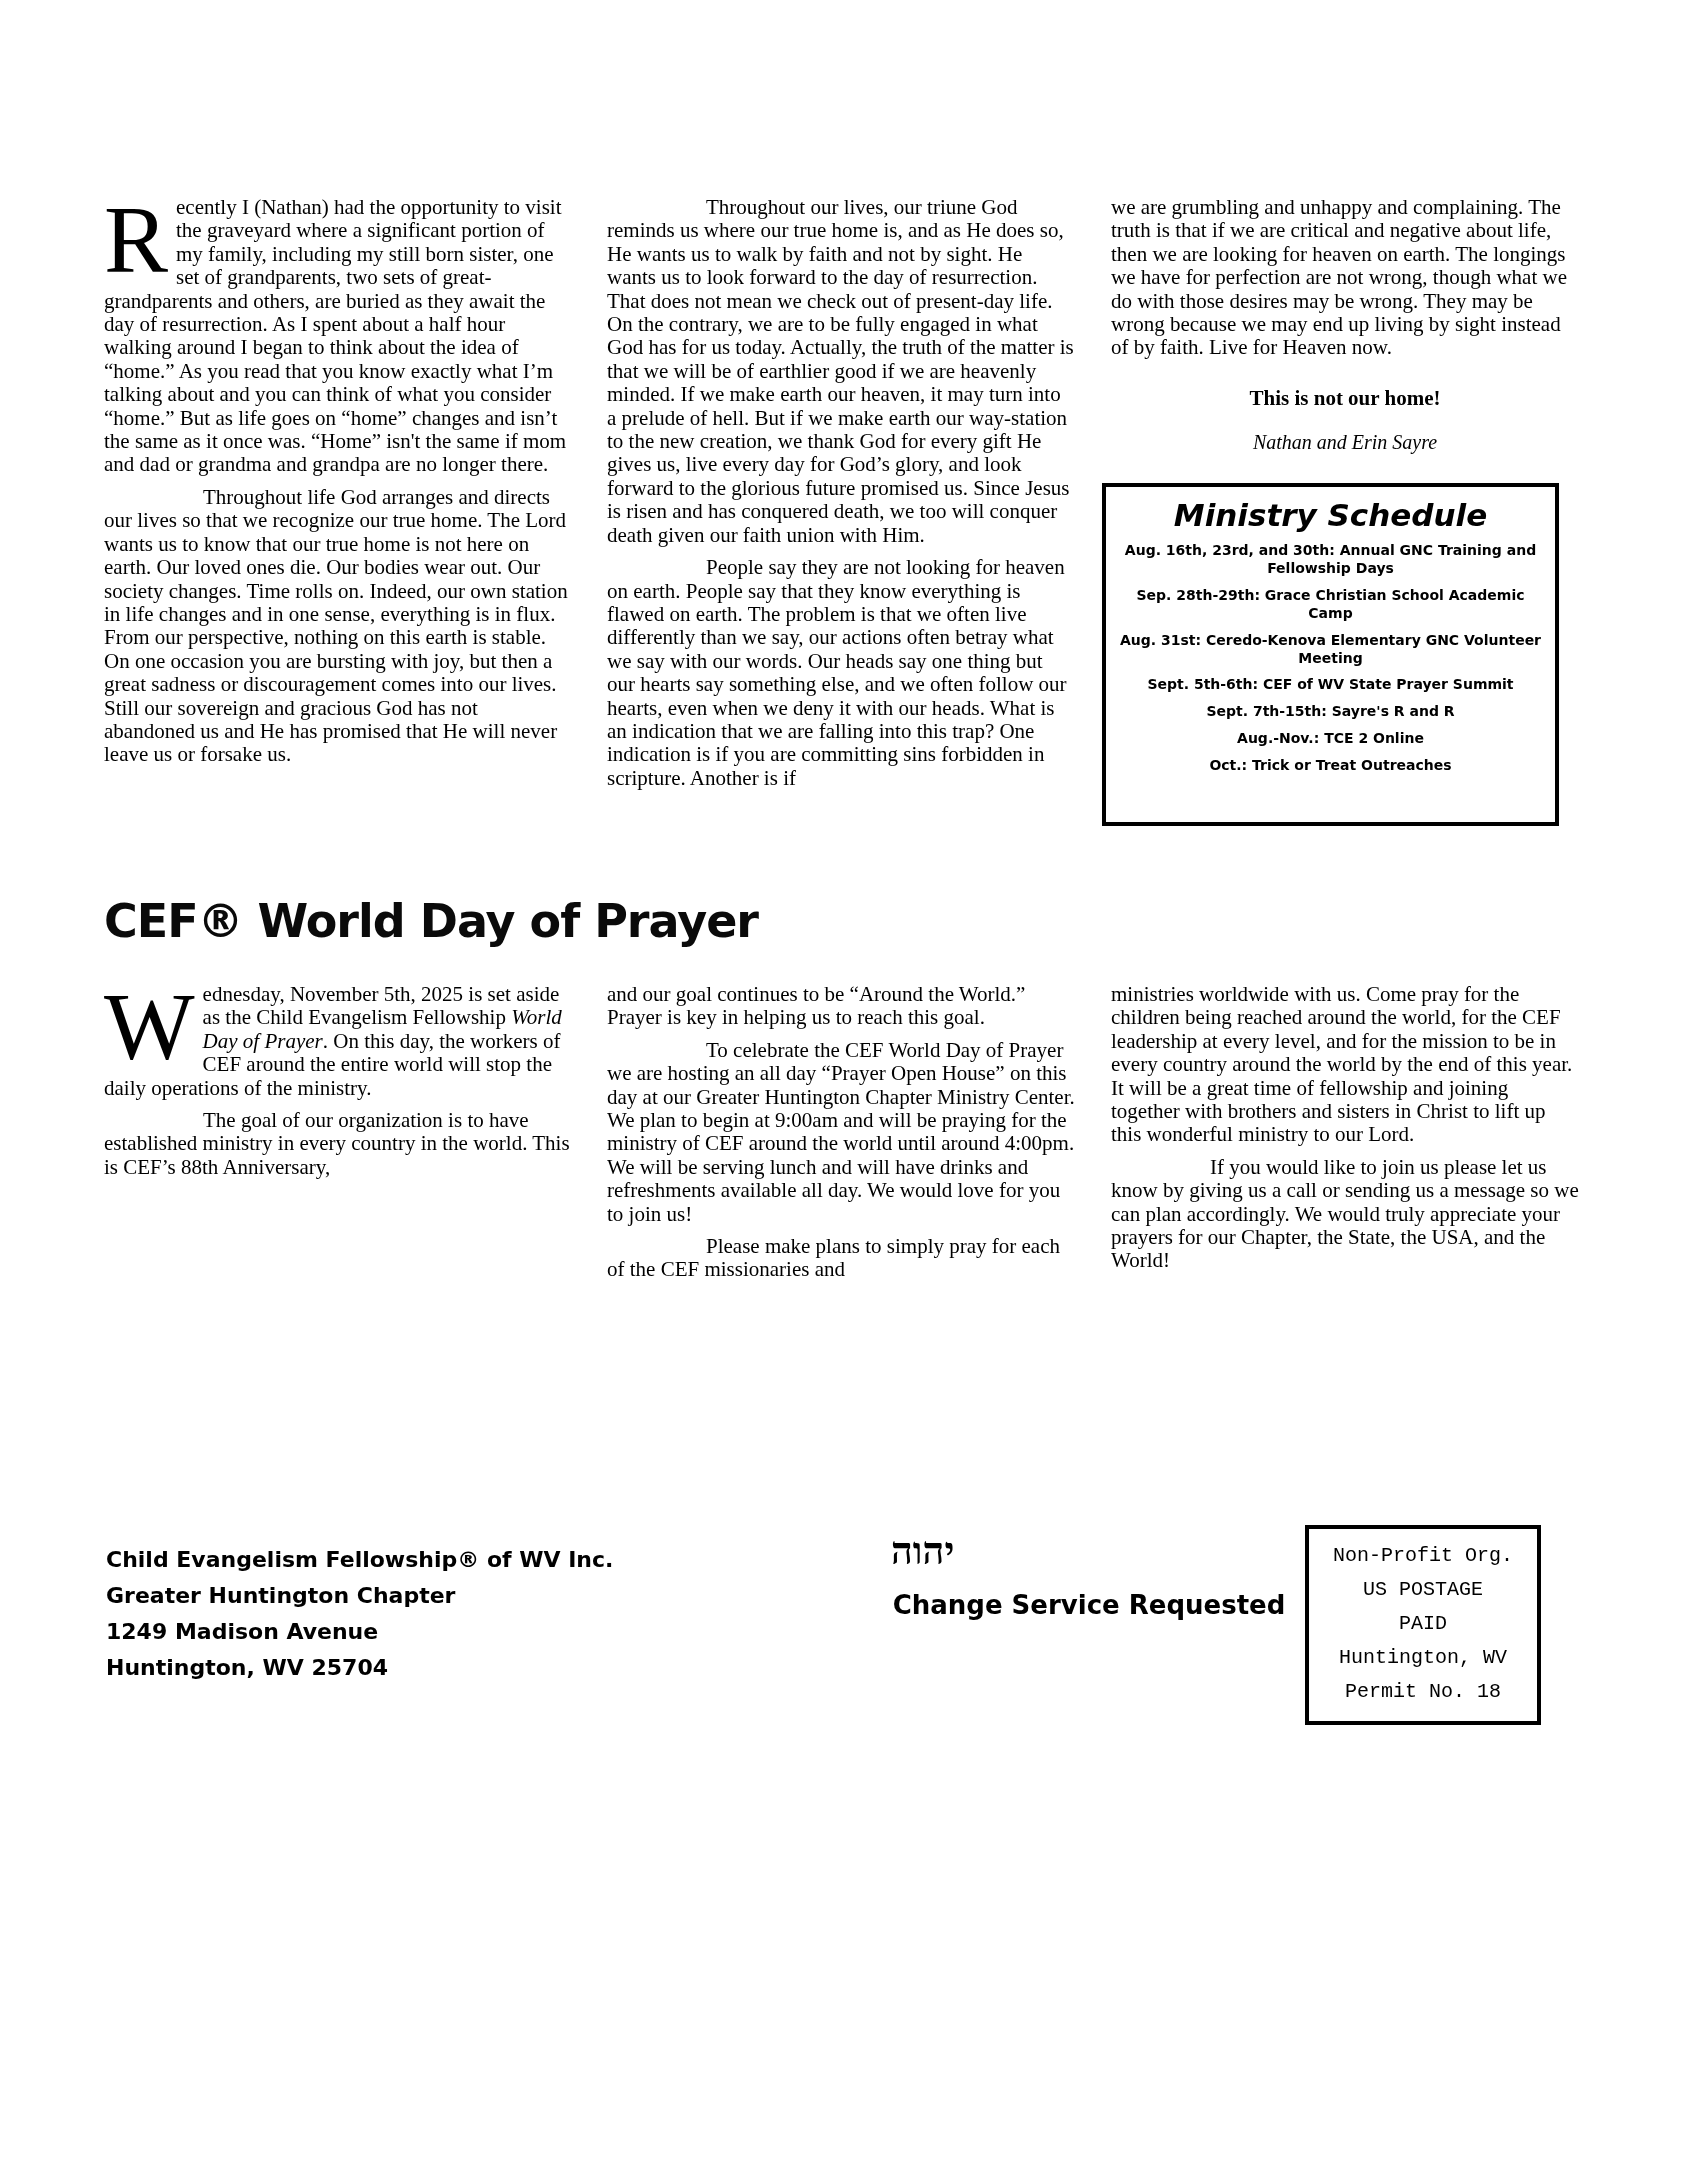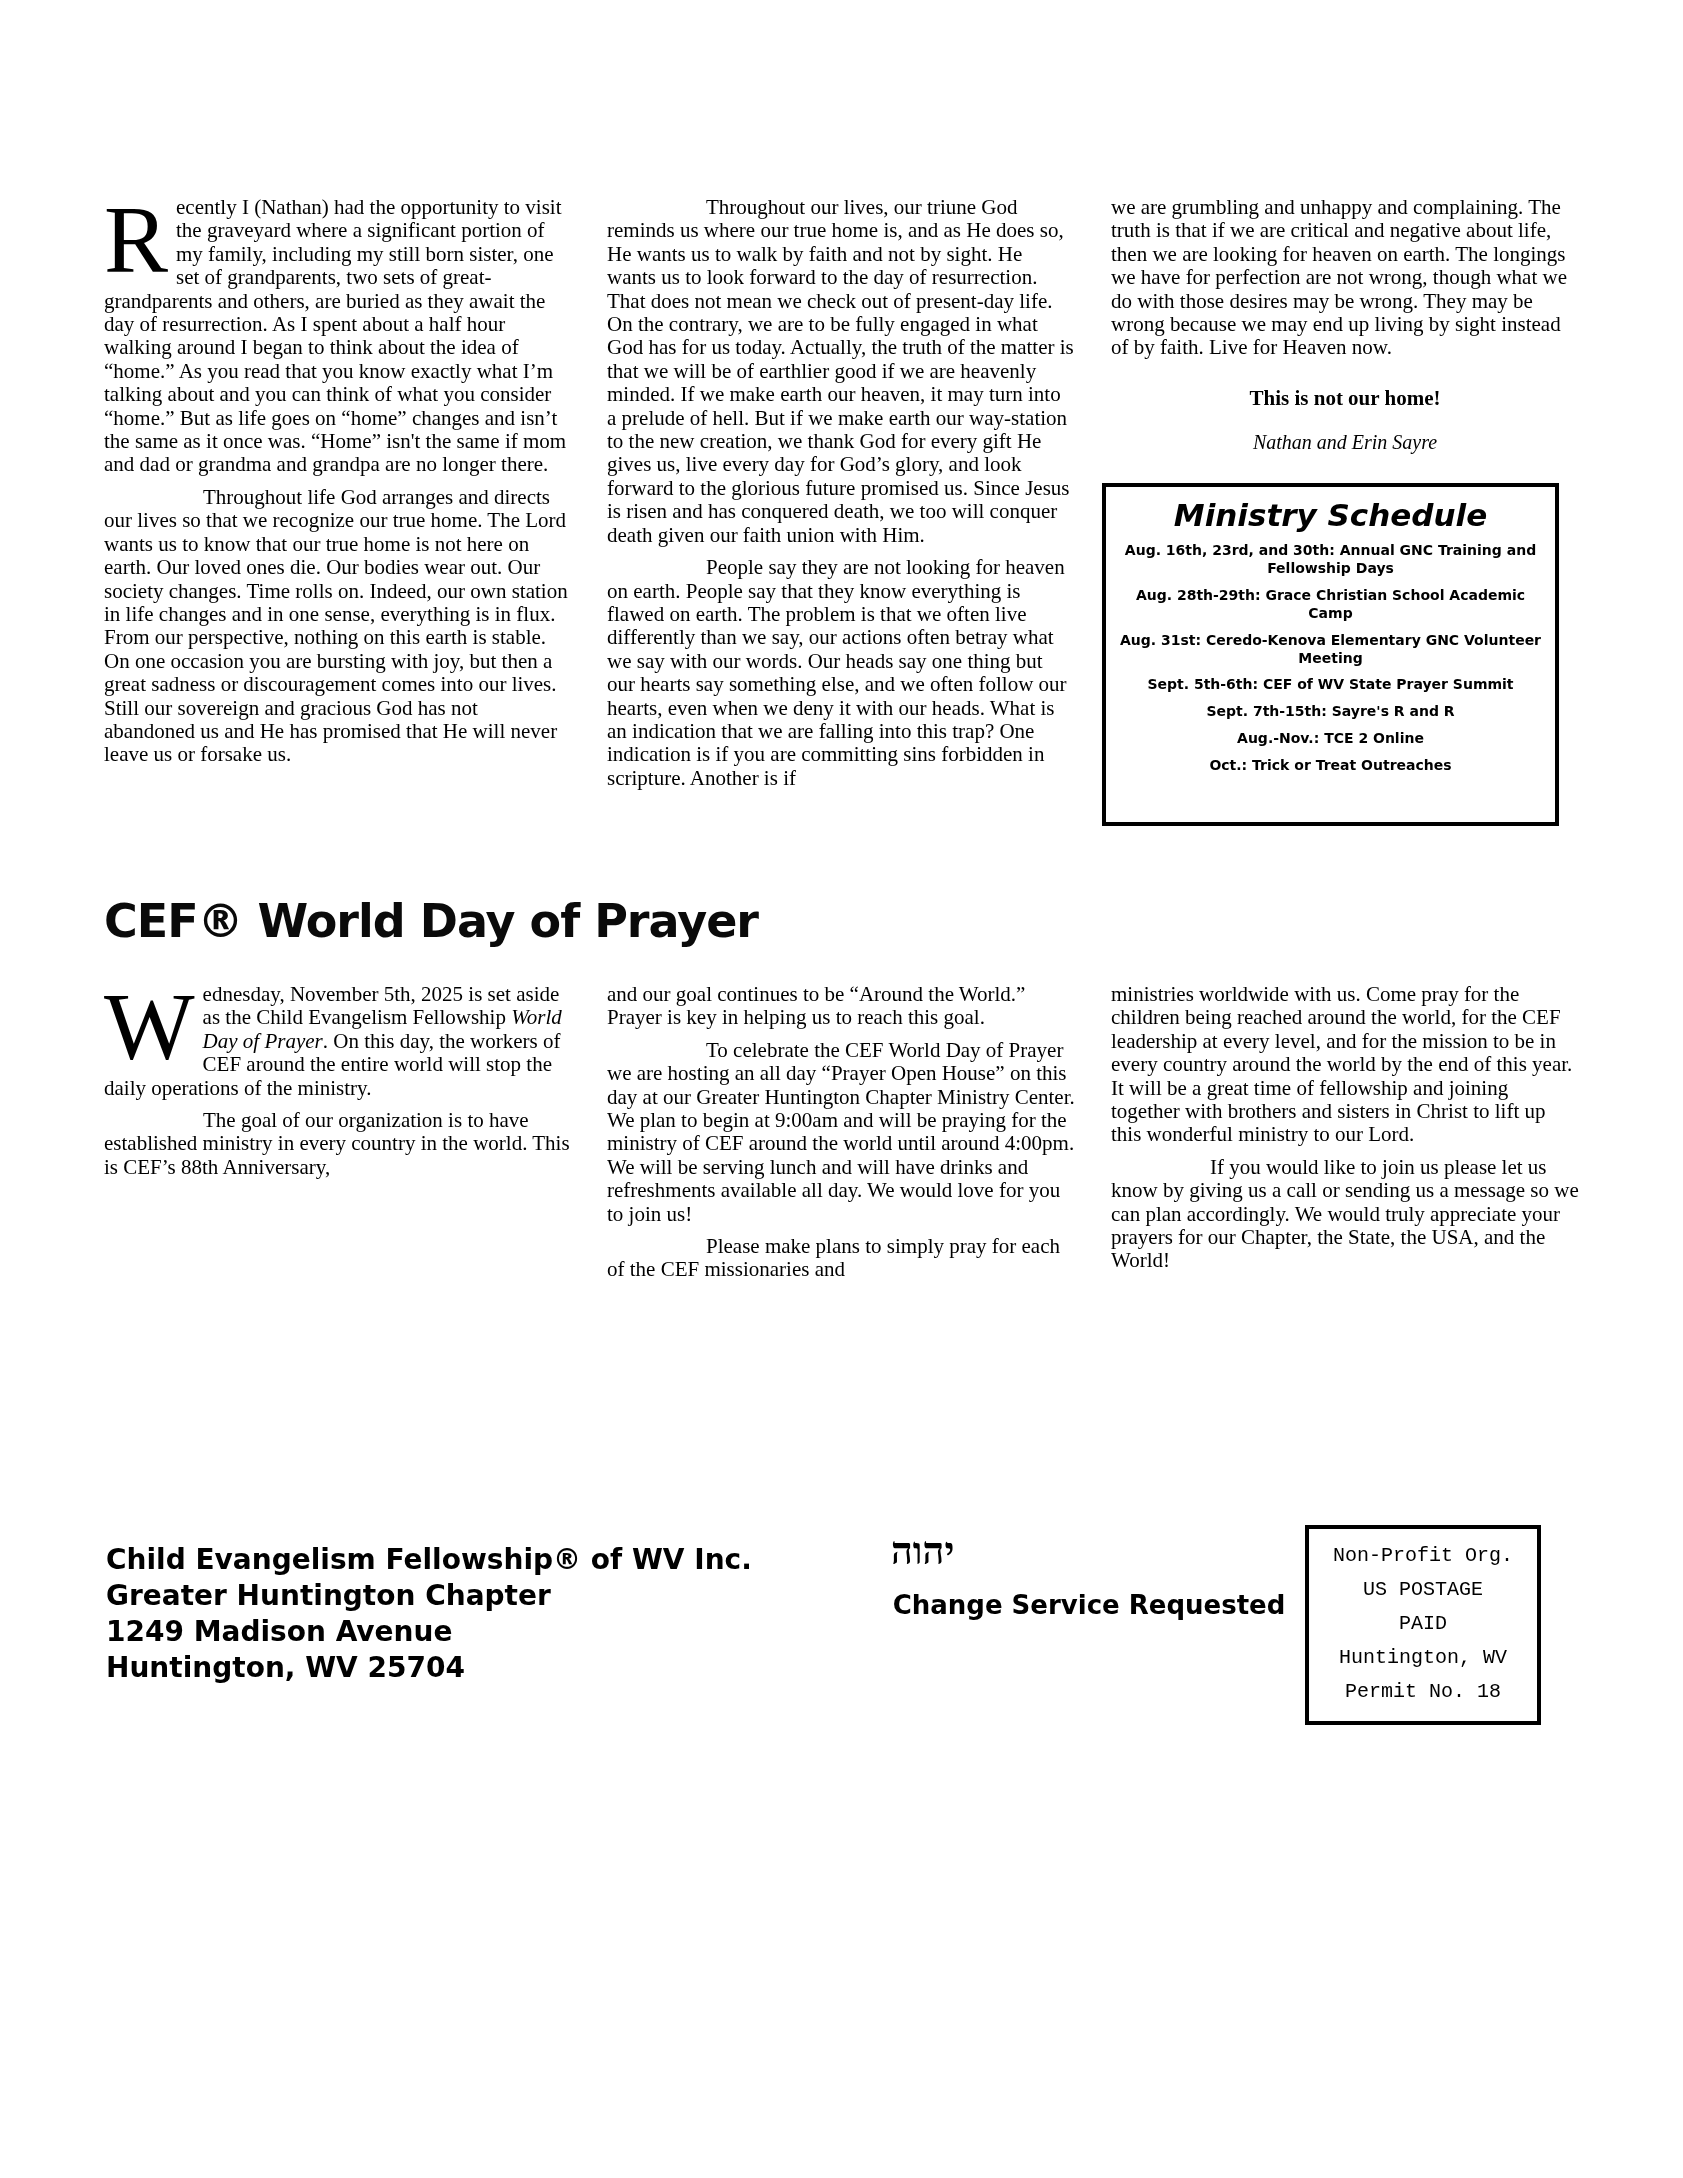--- a/index.html
+++ b/index.html
@@ -35,21 +35,21 @@
   .schedule-box { position: absolute; left: 1102px; top: 483px; width: 457px; height: 343px;
                   border: 4px solid #000; background: #fff; text-align: center;
                   padding: 8px 10px 0 10px; }
   .schedule-title { font-family: "DejaVu Sans", sans-serif; font-style: italic;
                     font-weight: bold; font-size: 31px; margin: 2px 0 4px 0; }
   .schedule-item { font-family: "DejaVu Sans", sans-serif; font-weight: bold;
                    font-size: 14px; line-height: 1.28; margin: 9px 0; }
 
   .address-block { position: absolute; left: 106px; top: 1542px;
                    font-family: "DejaVu Sans", sans-serif; font-weight: bold;
-                   font-size: 28px; line-height: 36px; }
+                   font-size: 22px; line-height: 36px; }
   .hebrew { position: absolute; left: 891px; top: 1529px; width: 396px;
             text-align: left; font-family: Liberation Serif, serif;
             font-weight: bold; font-size: 38px; }
   .service-note { position: absolute; left: 871px; top: 1590px; width: 436px;
                   text-align: center; font-family: "DejaVu Sans", sans-serif;
                   font-weight: bold; font-size: 26px; }
   .postage-box { position: absolute; left: 1305px; top: 1525px; width: 236px; height: 200px;
                  border: 4px solid #000; text-align: center; padding-top: 10px; }
   .postage-line { font-family: Liberation Mono, monospace; font-size: 20px;
                   line-height: 34px; }
@@ -72,21 +72,21 @@
     <div class="col c3">
       <p class="para">we are grumbling and unhappy and complaining. The truth is that if we are critical and negative about life, then we are looking for heaven on earth. The longings we have for perfection are not wrong, though what we do with those desires may be wrong. They may be wrong because we may end up living by sight instead of by faith. Live for Heaven now.</p>
       <p class="pull-quote">This is not our home!</p>
       <p class="byline">Nathan and Erin Sayre</p>
     </div>
   </div>
 
   <div class="schedule-box">
     <div class="schedule-title">Ministry Schedule</div>
     <div class="schedule-item">Aug. 16th, 23rd, and 30th: Annual GNC Training and Fellowship Days</div>
-    <div class="schedule-item">Aug. 28th-29th: Grace Christian School Academic Camp</div>
+    <div class="schedule-item">Sep. 28th-29th: Grace Christian School Academic Camp</div>
     <div class="schedule-item">Aug. 31st: Ceredo-Kenova Elementary GNC Volunteer Meeting</div>
     <div class="schedule-item">Sept. 5th-6th: CEF of WV State Prayer Summit</div>
     <div class="schedule-item">Sept. 7th-15th: Sayre's R and R</div>
     <div class="schedule-item">Aug.-Nov.: TCE 2 Online</div>
     <div class="schedule-item">Oct.: Trick or Treat Outreaches</div>
   </div>
 
   <h1 class="headline" id="headline-2">CEF® World Day of Prayer</h1>
 
   <div class="story2">

